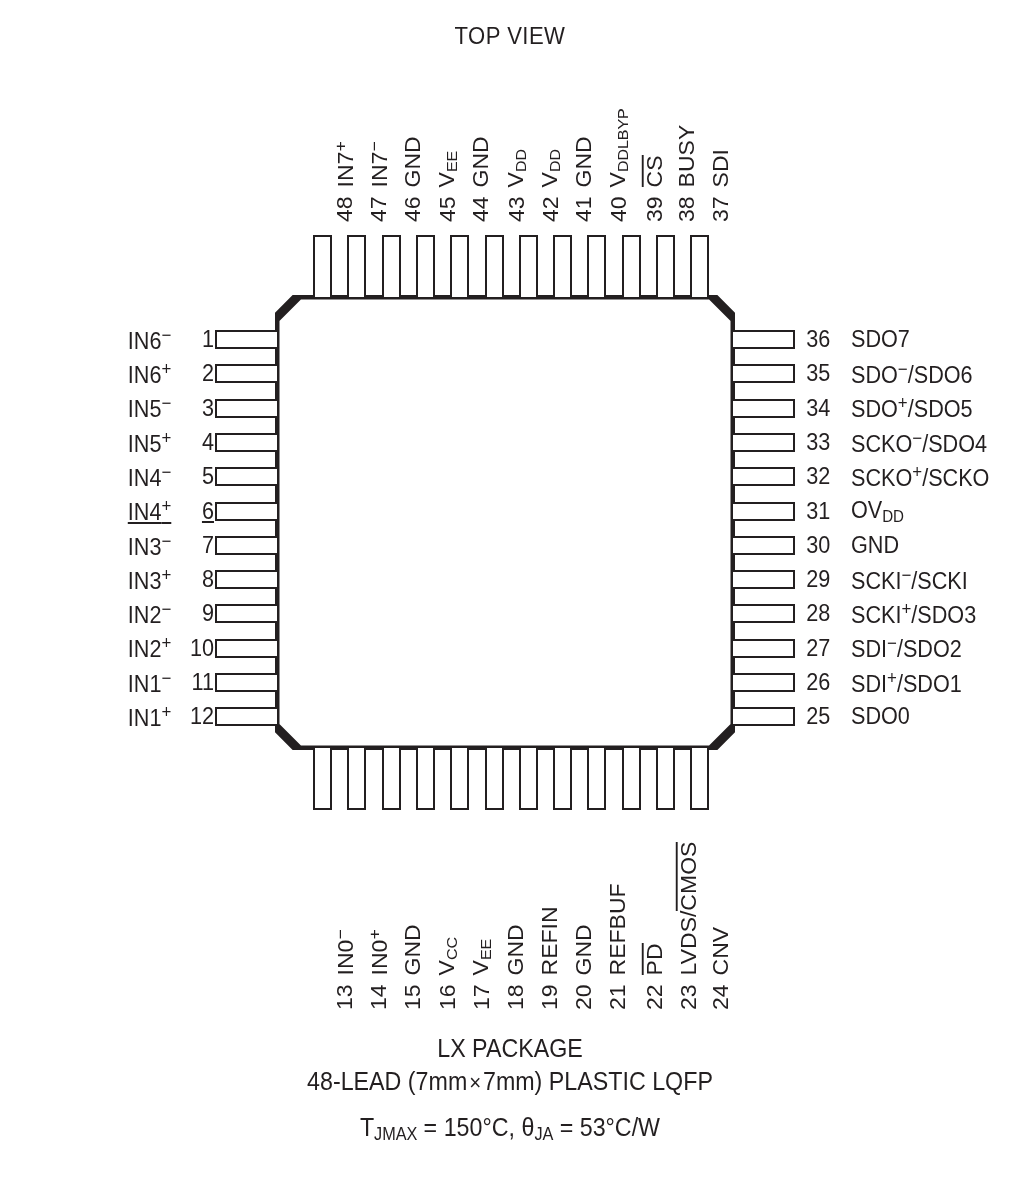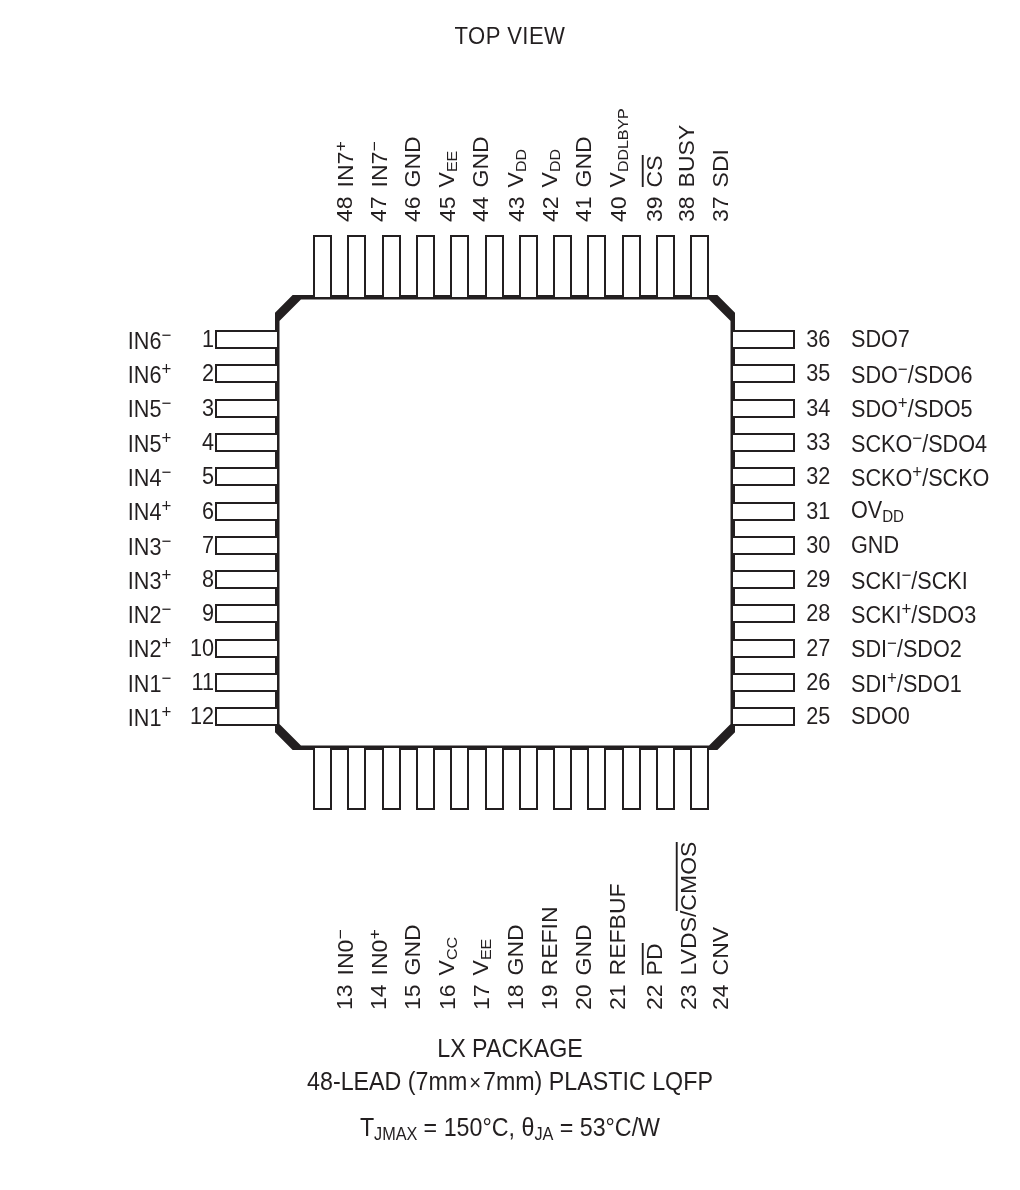--- a/index.html
+++ b/index.html
@@ -211,21 +211,21 @@
       <span class="pin-num">3</span>
     </div>
     <div class="side-row left" style="top: 432.9px;">
       <span class="pin-label">IN5<sup>+</sup></span>
       <span class="pin-num">4</span>
     </div>
     <div class="side-row left" style="top: 467.2px;">
       <span class="pin-label">IN4<sup>−</sup></span>
       <span class="pin-num">5</span>
     </div>
-    <div class="side-row left" style="top: 501.5px;">
+    <div class="side-row left" style="top: 501.5px; text-decoration: underline;">
       <span class="pin-label">IN4<sup>+</sup></span>
       <span class="pin-num">6</span>
     </div>
     <div class="side-row left" style="top: 535.8px;">
       <span class="pin-label">IN3<sup>−</sup></span>
       <span class="pin-num">7</span>
     </div>
     <div class="side-row left" style="top: 570.1px;">
       <span class="pin-label">IN3<sup>+</sup></span>
       <span class="pin-num">8</span>

